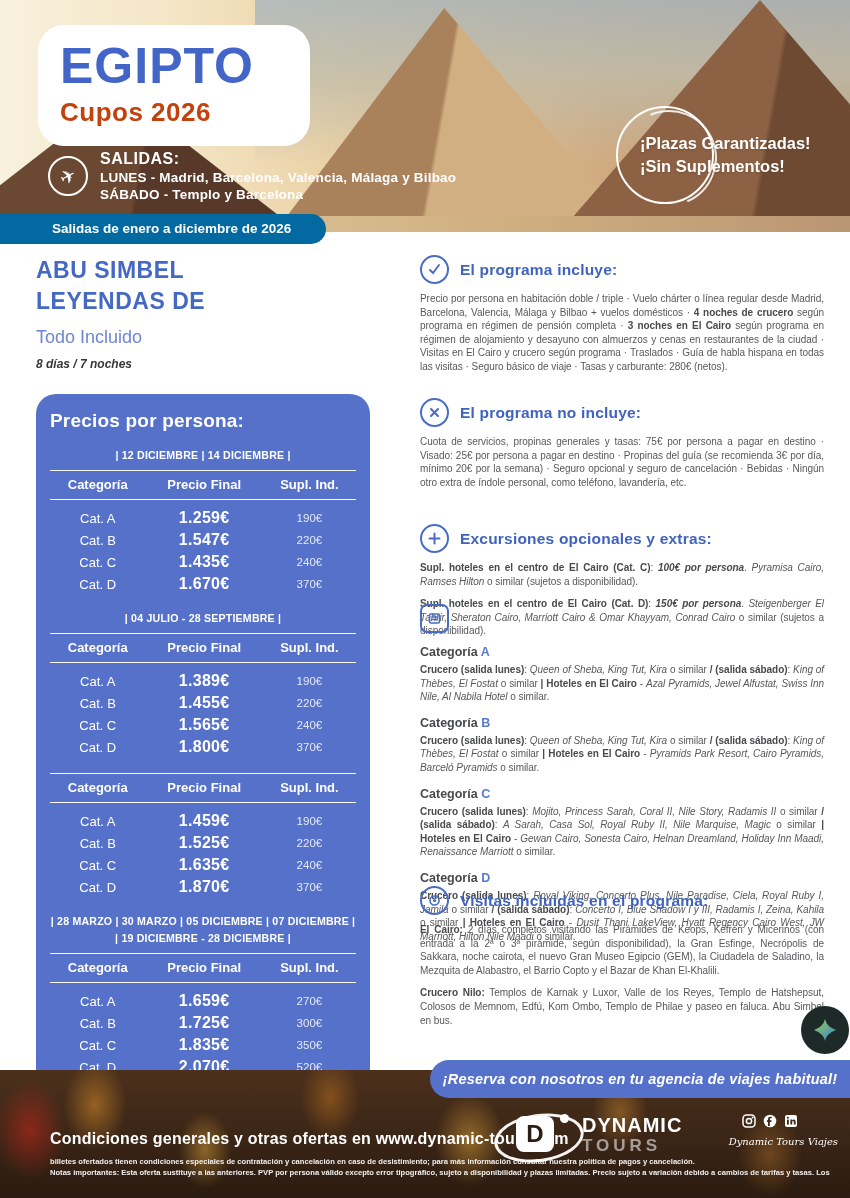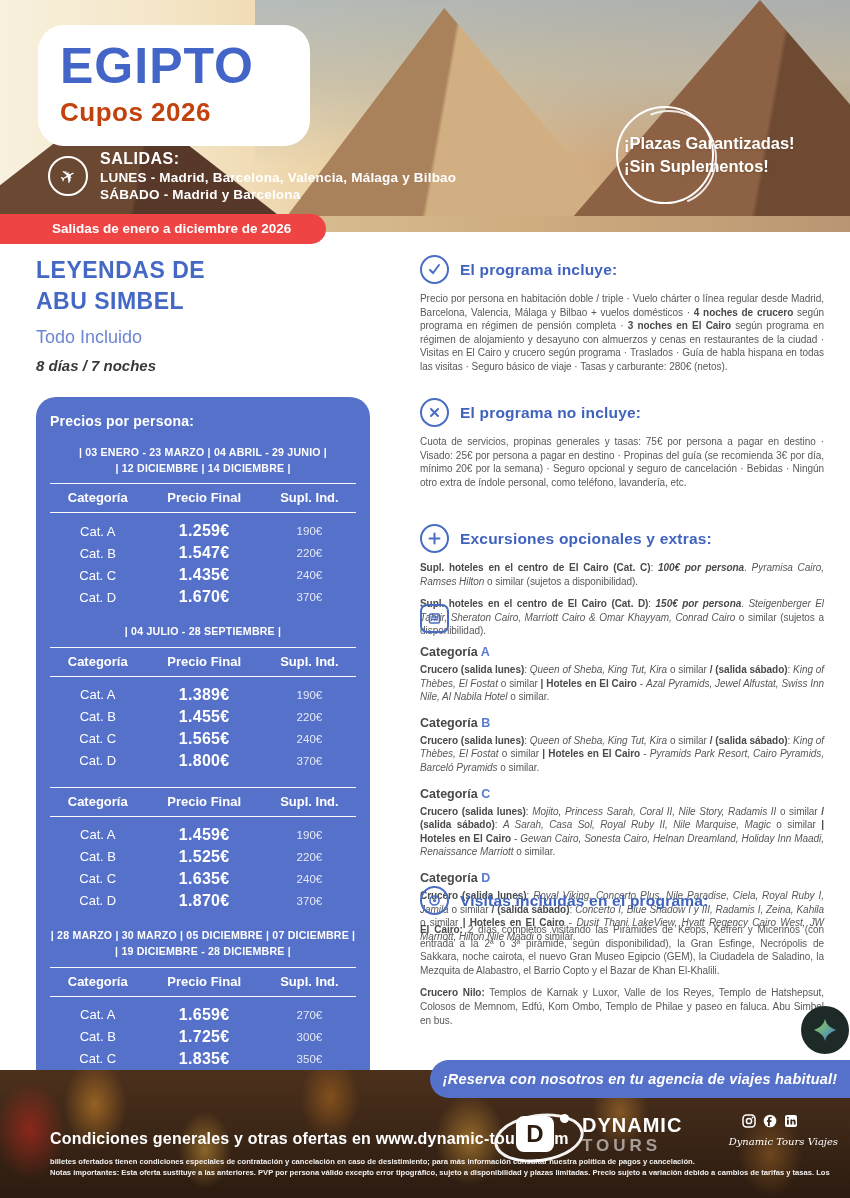--- a/index.html
+++ b/index.html
@@ -34,36 +34,36 @@
     display:flex;align-items:center;justify-content:center;margin-top:6px;flex:none;}
   .plane-glyph{font-size:19px;transform:rotate(-28deg);line-height:1;}
   .salidas-text{margin-left:12px;font-weight:700;}
   .salidas-label{font-size:16px;letter-spacing:.5px;}
   .salidas-line{font-size:13.5px;margin-top:2px;letter-spacing:.2px;}
 
   .badge{position:absolute;left:616px;top:106px;width:230px;height:100px;color:#fff;}
   .badge-ring{position:absolute;left:0;top:0;width:94px;height:94px;border:2px solid #fff;border-radius:50%;}
   .badge-ring2{position:absolute;left:5px;top:4px;width:92px;height:92px;border:2px solid transparent;
     border-top-color:#fff;border-right-color:#fff;border-radius:50%;transform:rotate(22deg);opacity:.85;}
-  .badge-text{position:absolute;left:8px;top:26px;font-size:16.5px;font-weight:800;line-height:1.4;
+  .badge-text{position:absolute;left:24px;top:26px;font-size:16.5px;font-weight:800;line-height:1.4;
     text-shadow:0 1px 2px rgba(90,60,30,.35);white-space:nowrap;}
 
-  .season-pill{position:absolute;left:0;top:214px;width:326px;height:30px;background:#ef4444;
+  .season-pill{position:absolute;left:0;top:214px;width:326px;height:30px;background:#0369a1;
     border-radius:0 15px 15px 0;color:#fff;font-size:13.5px;font-weight:700;
     line-height:30px;padding-left:52px;box-sizing:border-box;z-index:5;}
 
   
   .left-col{position:absolute;left:36px;top:255px;width:334px;}
   .program-title{font-size:23px;font-weight:800;color:#4468c4;line-height:1.34;letter-spacing:.5px;}
   .program-sub{font-size:18px;color:#6d86d2;margin-top:10px;}
-  .duration{font-size:15px;font-weight:700;font-style:italic;color:#38383a;margin-top:9px;}
+  .duration{font-size:12px;font-weight:700;font-style:italic;color:#38383a;margin-top:9px;}
 
   .price-box{margin-top:23px;background:#5671c9;border-radius:20px;color:#fff;
     padding:16px 14px 18px;box-sizing:border-box;}
-  .prices-title{font-size:14px;font-weight:800;letter-spacing:.2px;}
+  .prices-title{font-size:19px;font-weight:800;letter-spacing:.2px;}
   .pgroup{margin-top:15px;}
   .dates{text-align:center;font-size:10.6px;font-weight:700;letter-spacing:.2px;line-height:1.55;}
   .price-box table{width:100%;border-collapse:collapse;margin-top:7px;}
   .price-box th{font-size:13px;font-weight:600;padding:6px 0 7px;
     border-top:1.5px solid rgba(255,255,255,.95);border-bottom:1.5px solid rgba(255,255,255,.95);}
   .price-box td{text-align:center;padding:2px 0;}
   .price-box tbody tr:first-child td{padding-top:9px;}
   td.cat{font-size:13px;}
   td.price{font-size:16px;font-weight:800;letter-spacing:.3px;}
   td.supl{font-size:11.5px;opacity:.85;}
@@ -145,50 +145,49 @@
       <div class="hero-sub">Cupos 2026</div>
     </div>
 
     <div class="salidas">
       <div class="plane-circle">
         <span class="plane-glyph">✈</span>
       </div>
       <div class="salidas-text">
         <div class="salidas-label">SALIDAS:</div>
         <div class="salidas-line">LUNES - Madrid, Barcelona, Valencia, Málaga y Bilbao</div>
-        <div class="salidas-line">SÁBADO -  Madrid y Barcelona</div>
+        <div class="salidas-line">SÁBADO -  Templo y Barcelona</div>
       </div>
     </div>
 
     <div class="badge">
       <div class="badge-ring"></div>
       <div class="badge-ring2"></div>
       <div class="badge-text">
         <div>¡Plazas Garantizadas!</div>
         <div>¡Sin Suplementos!</div>
       </div>
     </div>
   </div>
 
   <div class="season-pill">Salidas de enero a diciembre de 2026</div>
 
   <div class="left-col">
     <div class="program-title">
+      <div>ABU SIMBEL</div>
       <div>LEYENDAS DE</div>
-      <div>ABU SIMBEL</div>
     </div>
     <div class="program-sub">Todo Incluido</div>
     <div class="duration">8 días / 7 noches</div>
 
     <div class="price-box">
       <div class="prices-title">Precios por persona:</div>
 
       <div class="pgroup">
         <div class="dates">
-          <div>| 03 ENERO - 23 MARZO | 04 ABRIL - 29 JUNIO |</div>
           <div>| 12 DICIEMBRE | 14 DICIEMBRE |</div>
         </div>
         <table>
           <thead>
               <tr>
             <th>Categoría</th>
             <th>Precio Final</th>
             <th>Supl. Ind.</th>
           </tr>
             </thead>

